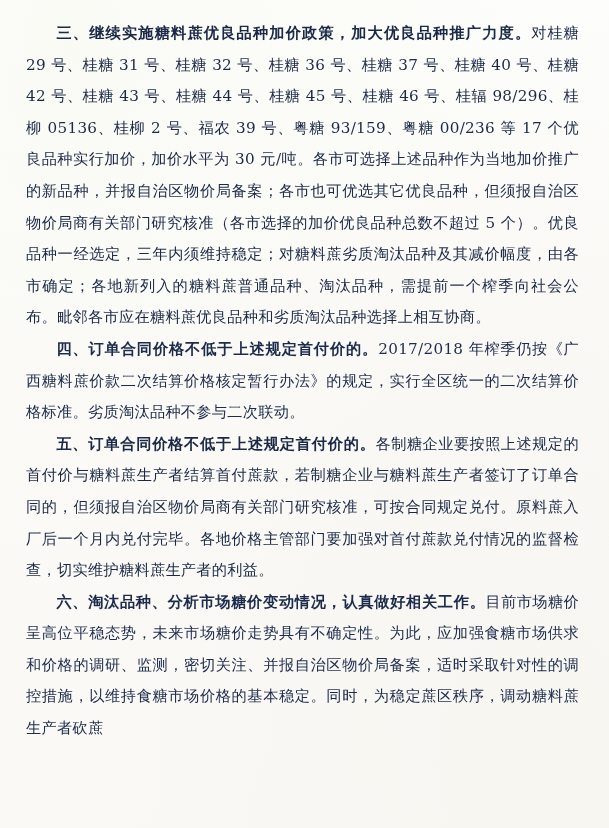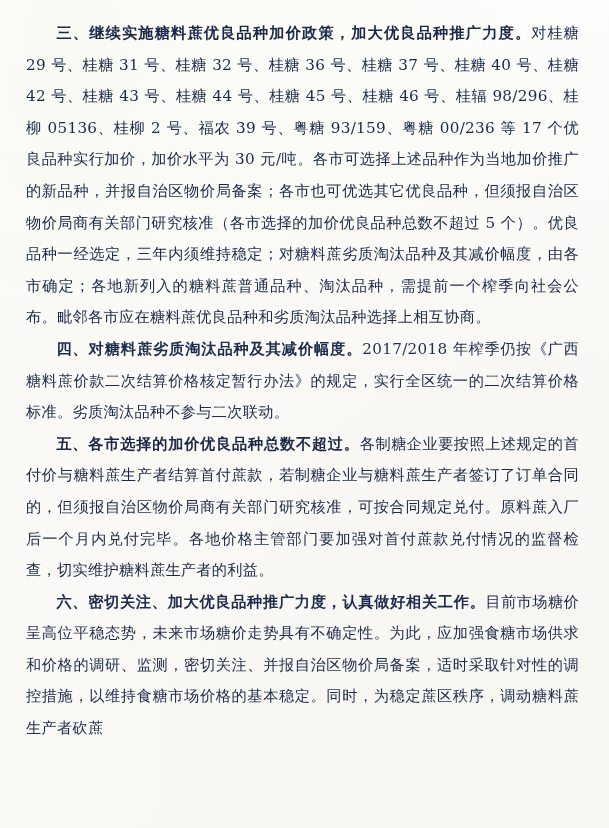--- a/index.html
+++ b/index.html
@@ -57,20 +57,20 @@
   .doc-body p:nth-child(even) { color: #1d2b4c; }
 </style>
 </head>
 <body>
 
 <div class="page">
   <div class="doc-body">
 
     <p class="para"><span class="bold-run">三、继续实施糖料蔗优良品种加价政策，加大优良品种推广力度。</span><span class="num-run">对桂糖 29 号、桂糖 31 号、桂糖 32 号、桂糖 36 号、桂糖 37 号、桂糖 40 号、桂糖 42 号、桂糖 43 号、桂糖 44 号、桂糖 45 号、桂糖 46 号、桂辐 98/296、桂柳 05136、桂柳 2 号、福农 39 号、粤糖 93/159、粤糖 00/236 等 17 个优良品种实行加价，加价水平为 30 元/吨。各市可选择上述品种作为当地加价推广的新品种，并报自治区物价局备案；各市也可优选其它优良品种，但须报自治区物价局商有关部门研究核准（各市选择的加价优良品种总数不超过 5 个）。优良品种一经选定，三年内须维持稳定；对糖料蔗劣质淘汰品种及其减价幅度，由各市确定；各地新列入的糖料蔗普通品种、淘汰品种，需提前一个榨季向社会公布。毗邻各市应在糖料蔗优良品种和劣质淘汰品种选择上相互协商。</span></p>
 
-    <p class="para"><span class="bold-run">四、对糖料蔗劣质淘汰品种及其减价幅度。</span><span class="num-run">2017/2018 年榨季仍按《广西糖料蔗价款二次结算价格核定暂行办法》的规定，实行全区统一的二次结算价格标准。劣质淘汰品种不参与二次联动。</span></p>
+    <p class="para"><span class="bold-run">四、订单合同价格不低于上述规定首付价的。</span><span class="num-run">2017/2018 年榨季仍按《广西糖料蔗价款二次结算价格核定暂行办法》的规定，实行全区统一的二次结算价格标准。劣质淘汰品种不参与二次联动。</span></p>
 
-    <p class="para"><span class="bold-run">五、各市选择的加价优良品种总数不超过。</span><span class="num-run">各制糖企业要按照上述规定的首付价与糖料蔗生产者结算首付蔗款，若制糖企业与糖料蔗生产者签订了订单合同的，但须报自治区物价局商有关部门研究核准，可按合同规定兑付。原料蔗入厂后一个月内兑付完毕。各地价格主管部门要加强对首付蔗款兑付情况的监督检查，切实维护糖料蔗生产者的利益。</span></p>
+    <p class="para"><span class="bold-run">五、订单合同价格不低于上述规定首付价的。</span><span class="num-run">各制糖企业要按照上述规定的首付价与糖料蔗生产者结算首付蔗款，若制糖企业与糖料蔗生产者签订了订单合同的，但须报自治区物价局商有关部门研究核准，可按合同规定兑付。原料蔗入厂后一个月内兑付完毕。各地价格主管部门要加强对首付蔗款兑付情况的监督检查，切实维护糖料蔗生产者的利益。</span></p>
 
-    <p class="para"><span class="bold-run">六、密切关注、加大优良品种推广力度，认真做好相关工作。</span><span class="num-run">目前市场糖价呈高位平稳态势，未来市场糖价走势具有不确定性。为此，应加强食糖市场供求和价格的调研、监测，密切关注、并报自治区物价局备案，适时采取针对性的调控措施，以维持食糖市场价格的基本稳定。同时，为稳定蔗区秩序，调动糖料蔗生产者砍蔗</span></p>
+    <p class="para"><span class="bold-run">六、淘汰品种、分析市场糖价变动情况，认真做好相关工作。</span><span class="num-run">目前市场糖价呈高位平稳态势，未来市场糖价走势具有不确定性。为此，应加强食糖市场供求和价格的调研、监测，密切关注、并报自治区物价局备案，适时采取针对性的调控措施，以维持食糖市场价格的基本稳定。同时，为稳定蔗区秩序，调动糖料蔗生产者砍蔗</span></p>
 
   </div>
 </div>
 
 </body></html>

